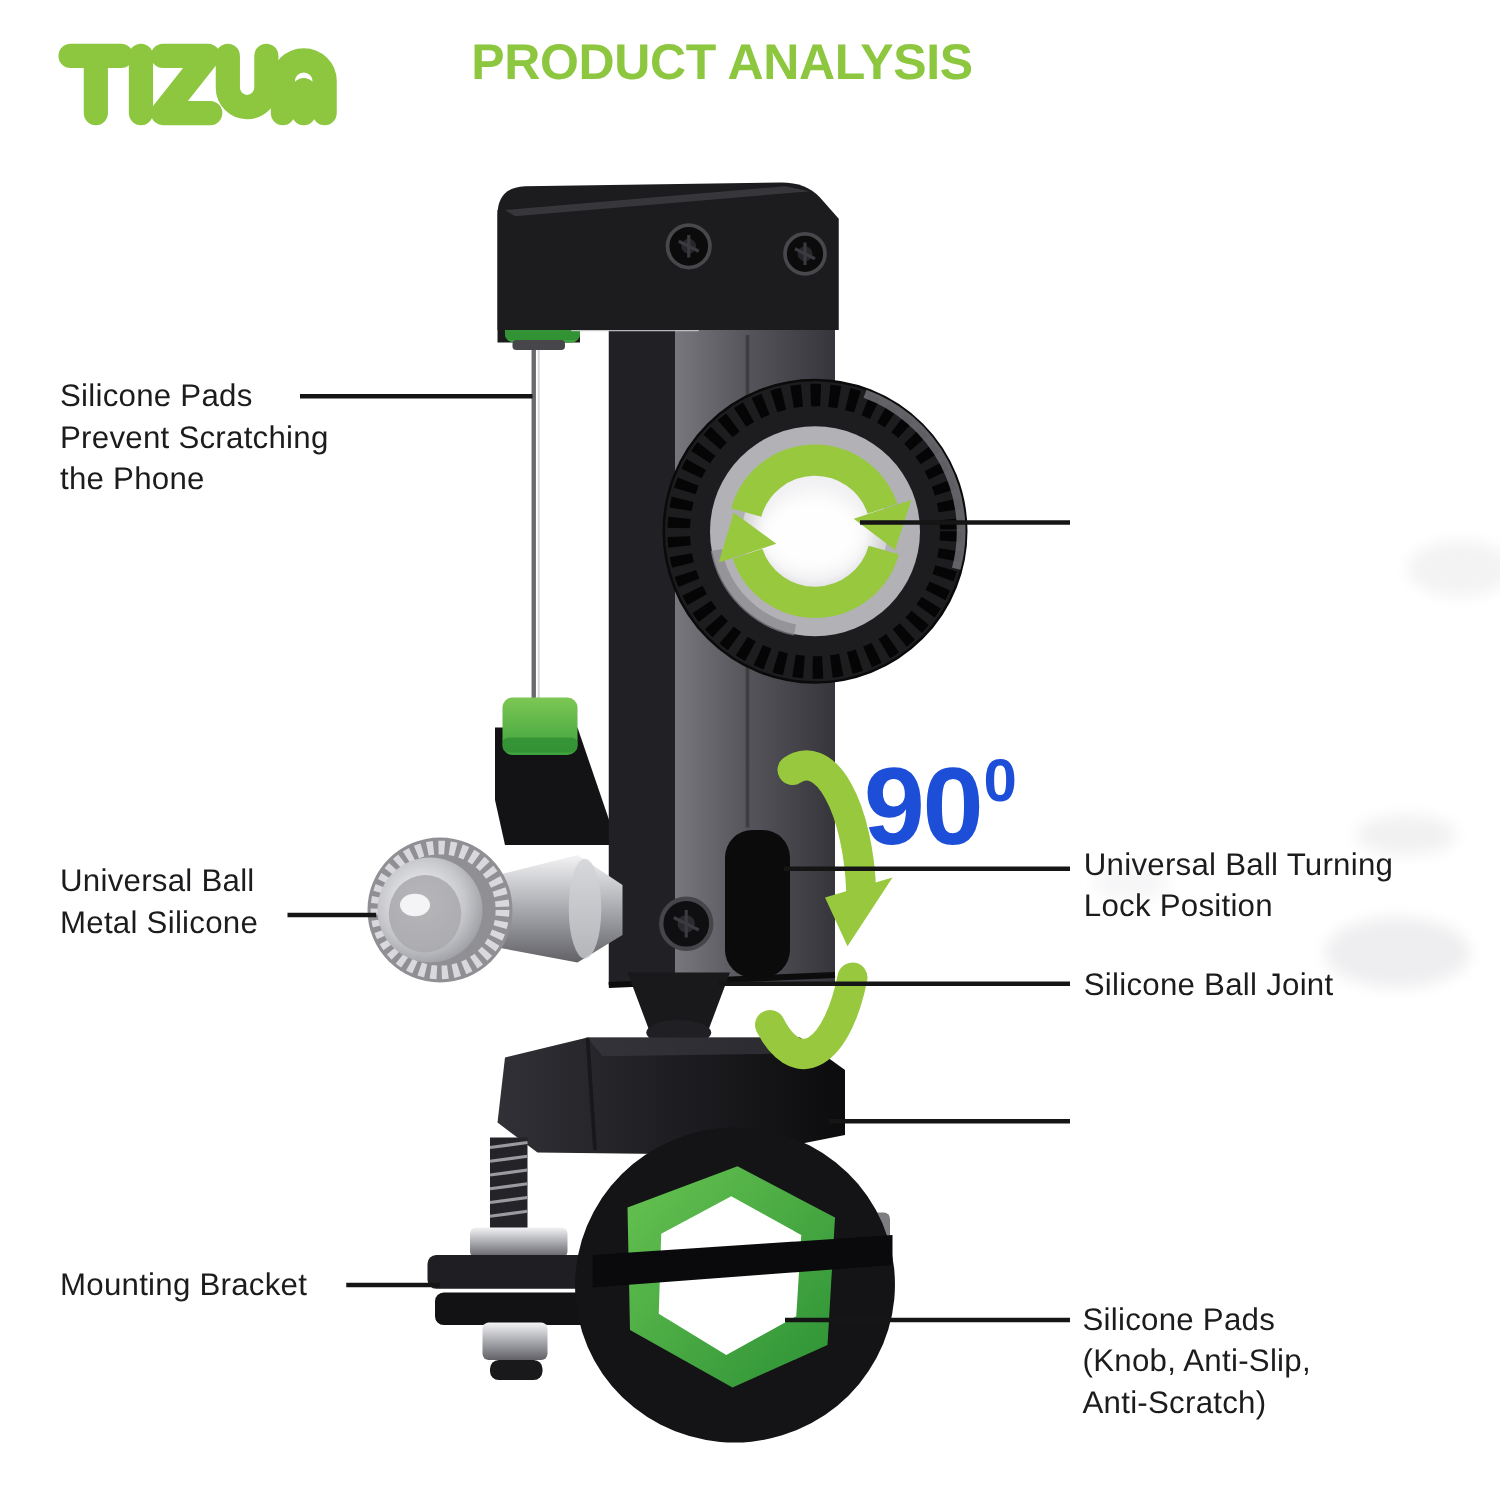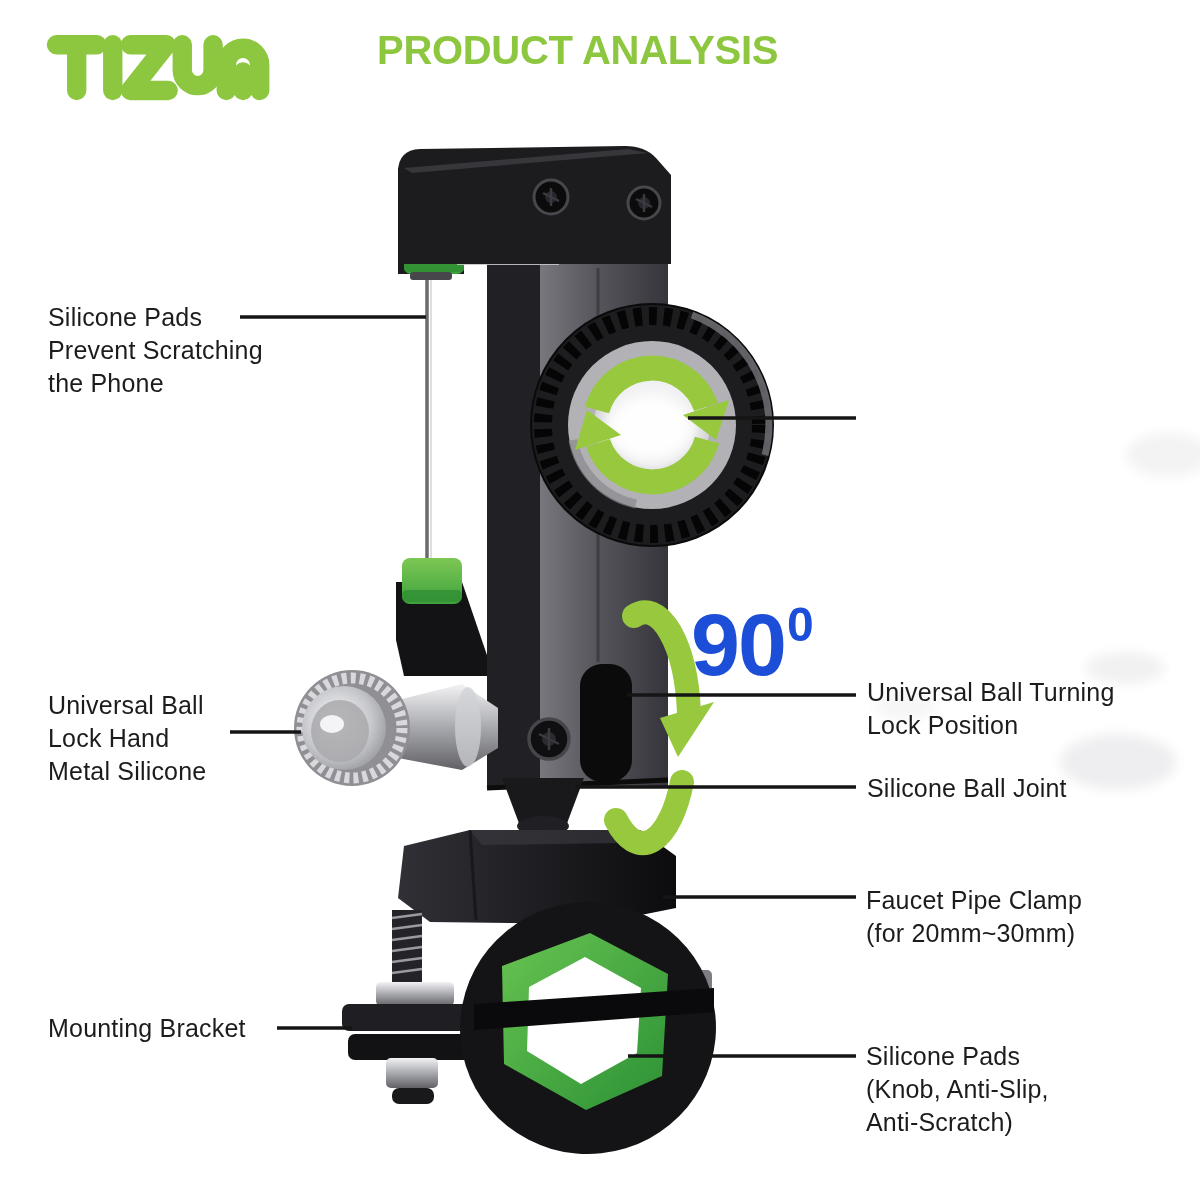--- a/index.html
+++ b/index.html
@@ -231,37 +231,32 @@
 
   <div id="lbl-silicone-top" class="txt label">
     <div>Silicone Pads</div>
     <div>Prevent Scratching</div>
     <div>the Phone</div>
   </div>
 
 
   <div id="lbl-screwbolt" class="txt label">
     <div>Universal Ball</div>
-    <div>Lock Hand</div>
     <div>Metal Silicone</div>
   </div>
 
   <div id="lbl-ball-turning" class="txt label">
     <div>Universal Ball Turning</div>
     <div>Lock Position</div>
   </div>
 
   <div id="lbl-ball-joint" class="txt label">
     <div>Silicone Ball Joint</div>
   </div>
 
-  <div id="lbl-pipe-clamp" class="txt label">
-    <div>Faucet Pipe Clamp</div>
-    <div>(for 20mm~30mm)</div>
-  </div>
 
   <div id="lbl-mounting" class="txt label">
     <div>Mounting Bracket</div>
   </div>
 
   <div id="lbl-silicone-bottom" class="txt label">
     <div>Silicone Pads</div>
     <div>(Knob, Anti-Slip,</div>
     <div>Anti-Scratch)</div>
   </div>

